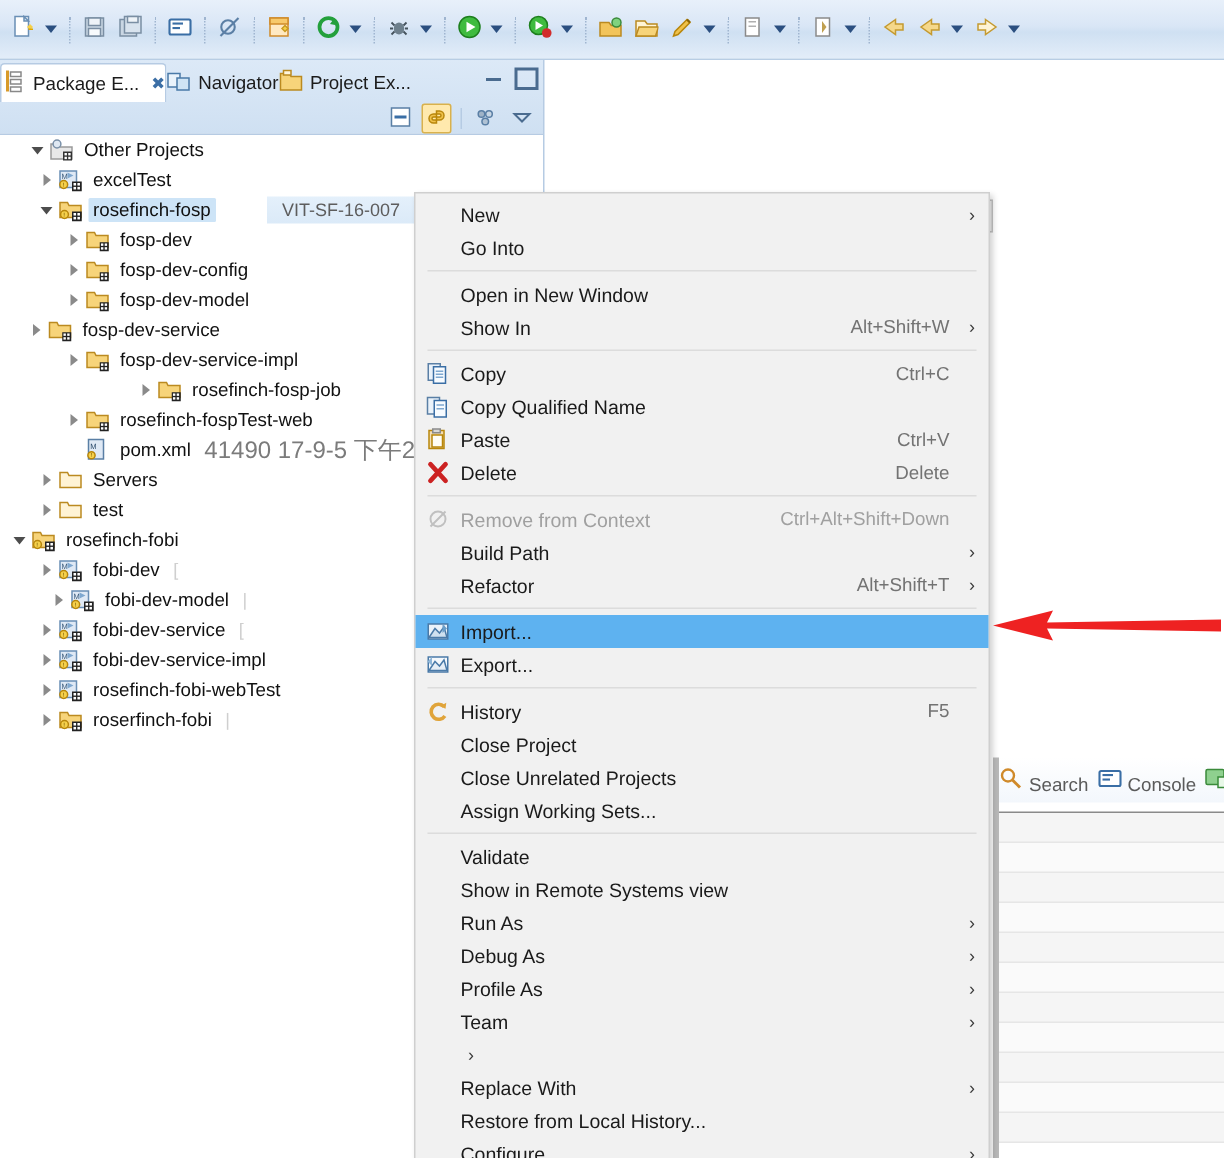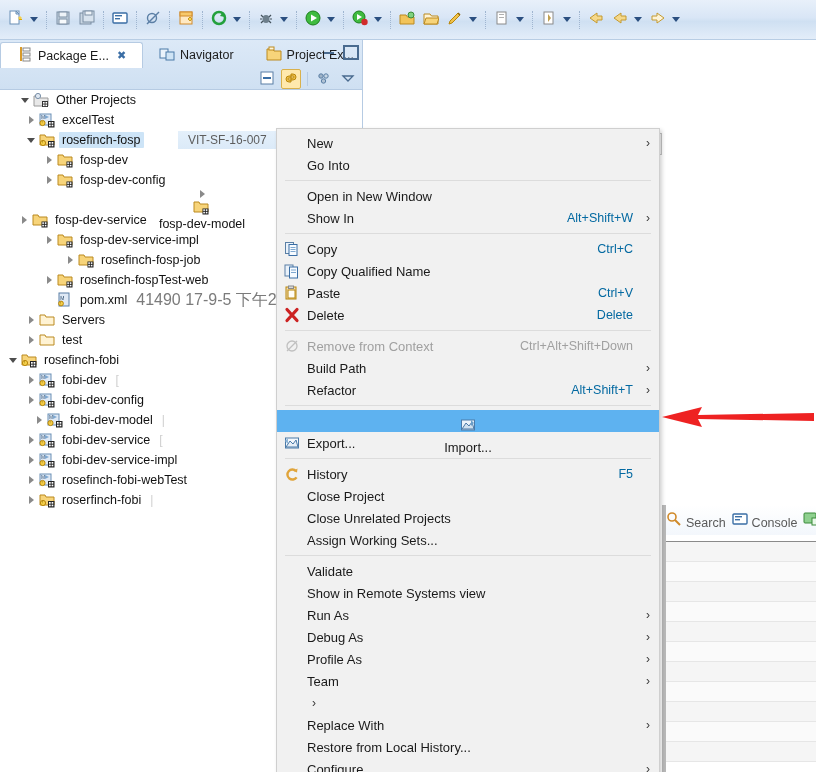--- a/index.html
+++ b/index.html
@@ -43,21 +43,21 @@
 
   
   .viewfolder {
     position: absolute; left: 0; top: 40px; width: 362px; height: 50px;
     background: linear-gradient(to bottom,#dce9f7 0%, #cfe0f2 100%);
     border-bottom: 1px solid #b6cbe3;
   }
   .tabrow { position:absolute; left:0; top:0; height: 28px; display: flex; align-items: flex-end; }
   .vtab {
     height: 26px; display:flex; align-items:center; gap: 5px;
-    padding: 0 16px; font-size: 12.5px; color: #1b1b1b; white-space: nowrap; text-align: right;
+    padding: 0 0; font-size: 12.5px; color: #1b1b1b; white-space: nowrap; text-align: right;
   }
   .vtab.active {
     background: #ffffff;
     border-top: 1px solid #b6cbe3; border-left: 1px solid #b6cbe3; border-right: 1px solid #b6cbe3;
     border-radius: 3px 3px 0 0;
   }
   .tabclose { font-size: 11px; color: #3b6ea5; margin-left: 3px; }
   .folderbtns { position:absolute; right: 6px; top: 4px; display:flex; gap: 6px; align-items:center; }
   .minbtn, .maxbtn { width: 14px; height: 14px; position: relative; }
   .minbtn::after { content:""; position:absolute; left:2px; top:8px; width:10px; height:2px; background:#4a6b8f; }
@@ -117,26 +117,26 @@
   .brscroll { position:absolute; left:662px; top:505px; width:4px; height:267px; background:#b9b9b9; }
 
   
   .ctxmenu {
     position:absolute; left:276px; top:128px; width:384px;
     background:#f1f1f1; border:1px solid #cfcfcf;
     box-shadow: 2px 2px 4px rgba(0,0,0,0.18);
     padding: 3px 0 3px 0;
   }
   .mi { position:relative; height:22px; display:flex; align-items:center; padding-left:0; }
-  .mi.hl { background:#5eb2f0;flex-direction:column; }
+  .mi.hl { background:#5eb2f0; }
   .mi-icon { width:30px; height:22px; display:flex; align-items:center; justify-content:center; flex:0 0 30px; }
   .mi-label { font-size:13px; color:#1a1a1a; flex:1 1 auto; }
   .mi.disabled .mi-label { color:#a0a0a0; }
   .mi.disabled .mi-accel { color:#a0a0a0; }
-  .mi-accel { font-size:12.5px; color:#0369a1; margin-right:8px; }
+  .mi-accel { font-size:12.5px; color:#737373; margin-right:8px; }
   .mi-sub { width:14px; height:22px; display:flex;align-items:center;justify-content:center;
             color:#3a3a3a; font-size:12px; margin-right:4px; }
   .mi-sub.empty { visibility:hidden; }
   .msep { height:1px; background:#dcdcdc; margin:4px 8px 4px 8px; }
 
   
   .redarrow { position:absolute; left:662px; top:404px; width:152px; height:26px; }
 
   .statusstrip {
     position:absolute; left:362px; top:148px; width:454px; height:357px; background:#ffffff;
@@ -423,21 +423,21 @@
             <path d="M1 3h5l1 2h8v8H1z" fill="#f7d47a" stroke="#bb8a20"></path>
             <rect x="9.5" y="9.5" width="6" height="6" fill="#222"></rect>
             <rect x="10.3" y="10.3" width="1.6" height="1.6" fill="#fff"></rect>
             <rect x="12.8" y="10.3" width="1.6" height="1.6" fill="#fff"></rect>
             <rect x="10.3" y="12.8" width="1.6" height="1.6" fill="#fff"></rect>
             <rect x="12.8" y="12.8" width="1.6" height="1.6" fill="#fff"></rect>
           </svg>
         </span>
         <span class="tlabel">fosp-dev-config</span>
       </div>
-      <div class="trow" style="padding-left: 42px; flex-direction: column;">
+      <div class="trow" style="padding-left: 42px;">
         <span class="twist closed"></span>
         <span class="ticon">
           <svg width="16" height="16" viewBox="0 0 16 16">
             <path d="M1 3h5l1 2h8v8H1z" fill="#f7d47a" stroke="#bb8a20"></path>
             <rect x="9.5" y="9.5" width="6" height="6" fill="#222"></rect>
             <rect x="10.3" y="10.3" width="1.6" height="1.6" fill="#fff"></rect>
             <rect x="12.8" y="10.3" width="1.6" height="1.6" fill="#fff"></rect>
             <rect x="10.3" y="12.8" width="1.6" height="1.6" fill="#fff"></rect>
             <rect x="12.8" y="12.8" width="1.6" height="1.6" fill="#fff"></rect>
           </svg>
@@ -465,21 +465,21 @@
             <path d="M1 3h5l1 2h8v8H1z" fill="#f7d47a" stroke="#bb8a20"></path>
             <rect x="9.5" y="9.5" width="6" height="6" fill="#222"></rect>
             <rect x="10.3" y="10.3" width="1.6" height="1.6" fill="#fff"></rect>
             <rect x="12.8" y="10.3" width="1.6" height="1.6" fill="#fff"></rect>
             <rect x="10.3" y="12.8" width="1.6" height="1.6" fill="#fff"></rect>
             <rect x="12.8" y="12.8" width="1.6" height="1.6" fill="#fff"></rect>
           </svg>
         </span>
         <span class="tlabel">fosp-dev-service-impl</span>
       </div>
-      <div class="trow" style="padding-left: 63px;">
+      <div class="trow" style="padding-left: 42px; margin-left: 48px;">
         <span class="twist closed"></span>
         <span class="ticon">
           <svg width="16" height="16" viewBox="0 0 16 16">
             <path d="M1 3h5l1 2h8v8H1z" fill="#f7d47a" stroke="#bb8a20"></path>
             <rect x="9.5" y="9.5" width="6" height="6" fill="#222"></rect>
             <rect x="10.3" y="10.3" width="1.6" height="1.6" fill="#fff"></rect>
             <rect x="12.8" y="10.3" width="1.6" height="1.6" fill="#fff"></rect>
             <rect x="10.3" y="12.8" width="1.6" height="1.6" fill="#fff"></rect>
             <rect x="12.8" y="12.8" width="1.6" height="1.6" fill="#fff"></rect>
           </svg>
@@ -558,38 +558,20 @@
             <text x="2.6" y="12.4" font-size="4.2" fill="#6a4a00" font-family="sans-serif">!</text>
             <rect x="9" y="9" width="6.5" height="6.5" fill="#222"></rect>
             <rect x="10" y="10" width="1.7" height="1.7" fill="#fff"></rect>
             <rect x="12.6" y="10" width="1.7" height="1.7" fill="#fff"></rect>
             <rect x="10" y="12.6" width="1.7" height="1.7" fill="#fff"></rect>
             <rect x="12.6" y="12.6" width="1.7" height="1.7" fill="#fff"></rect>
           </svg>
         </span>
         <span class="tlabel">fobi-dev</span>
         <span class="ghost">[</span>
-      </div>
-      <div class="trow" style="padding-left: 24px;">
-        <span class="twist closed"></span>
-        <span class="ticon">
-          <svg width="16" height="16" viewBox="0 0 16 16">
-            <rect x="1" y="2" width="11" height="11" fill="#dfe9f5" stroke="#6a8fb5"></rect>
-            <text x="2" y="7" font-size="5" fill="#3a5a7a" font-family="sans-serif">M</text>
-            <path d="M6 3l4 2-4 2z" fill="#7fa8d0"></path>
-            <circle cx="3.5" cy="11" r="2.6" fill="#f5d04a" stroke="#b8860b"></circle>
-            <text x="2.6" y="12.4" font-size="4.2" fill="#6a4a00" font-family="sans-serif">!</text>
-            <rect x="9" y="9" width="6.5" height="6.5" fill="#222"></rect>
-            <rect x="10" y="10" width="1.7" height="1.7" fill="#fff"></rect>
-            <rect x="12.6" y="10" width="1.7" height="1.7" fill="#fff"></rect>
-            <rect x="10" y="12.6" width="1.7" height="1.7" fill="#fff"></rect>
-            <rect x="12.6" y="12.6" width="1.7" height="1.7" fill="#fff"></rect>
-          </svg>
-        </span>
-        <span class="tlabel">fobi-dev-config</span>
       </div>
       <div class="trow" style="padding-left: 32px;">
         <span class="twist closed"></span>
         <span class="ticon">
           <svg width="16" height="16" viewBox="0 0 16 16">
             <rect x="1" y="2" width="11" height="11" fill="#dfe9f5" stroke="#6a8fb5"></rect>
             <text x="2" y="7" font-size="5" fill="#3a5a7a" font-family="sans-serif">M</text>
             <path d="M6 3l4 2-4 2z" fill="#7fa8d0"></path>
             <circle cx="3.5" cy="11" r="2.6" fill="#f5d04a" stroke="#b8860b"></circle>
             <text x="2.6" y="12.4" font-size="4.2" fill="#6a4a00" font-family="sans-serif">!</text>

